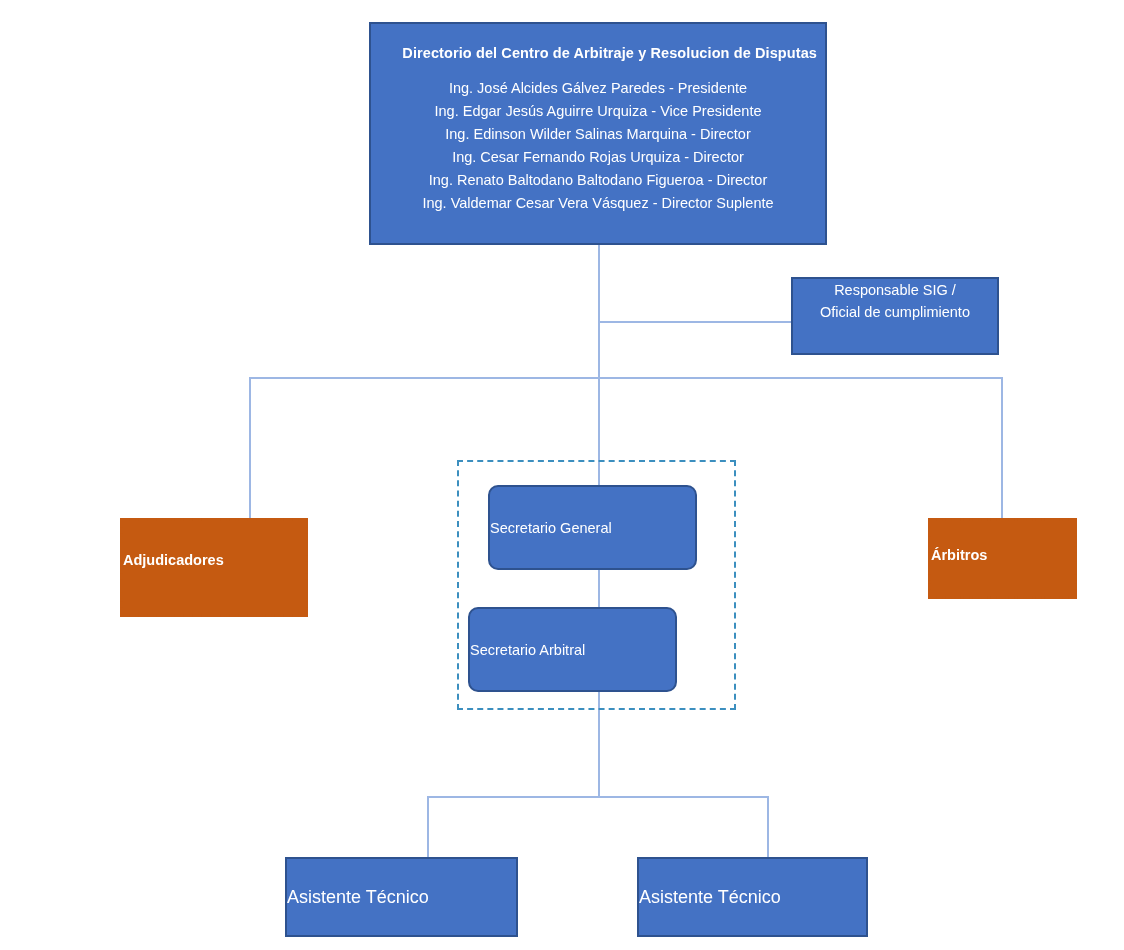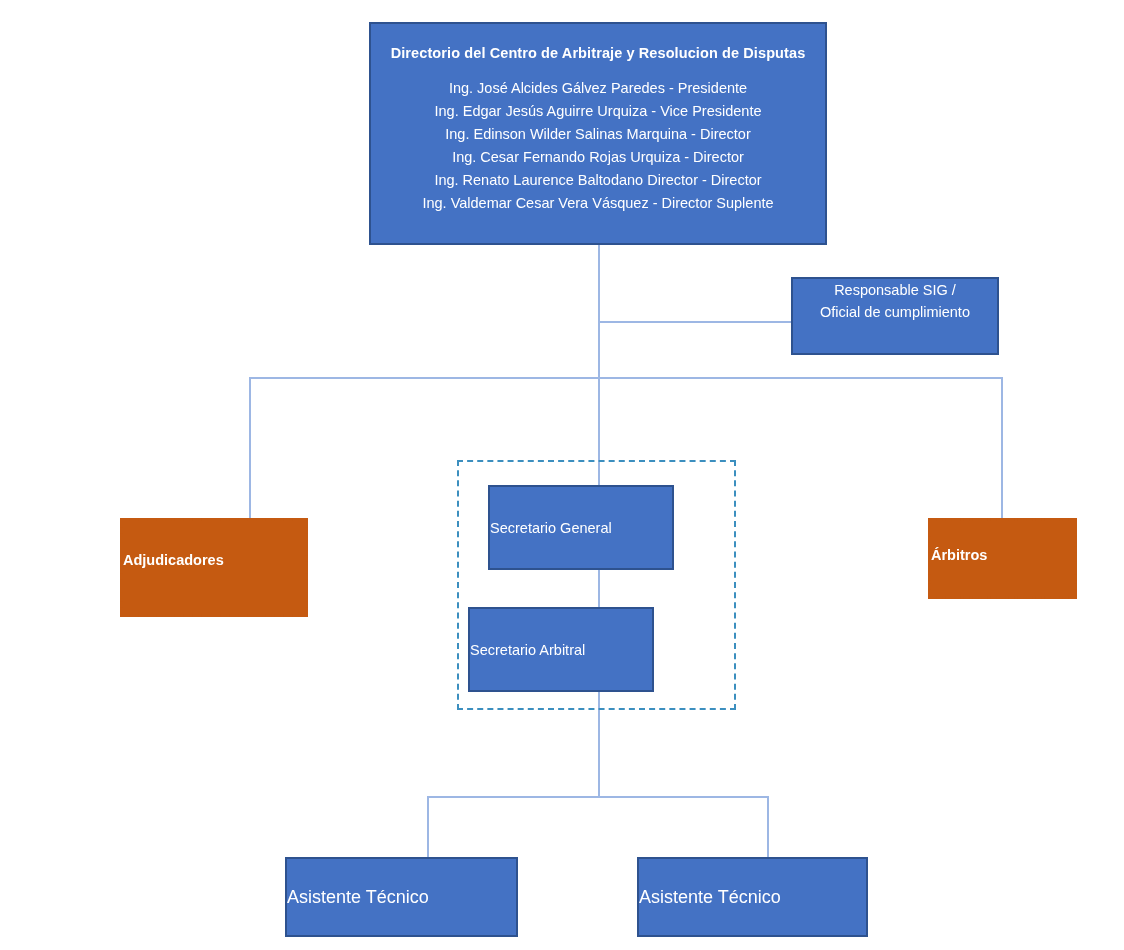--- a/index.html
+++ b/index.html
@@ -57,20 +57,21 @@
     justify-content: flex-start;
     padding: 12px 8px 8px 8px;
   }
   #node-directory .title {
     font-size: 14.5px;
     font-weight: bold;
     line-height: 1.62;
     letter-spacing: .1px;
     width: 100%;
     margin: 6px 0 12px 0;
+    text-align: right;
   }
   #node-directory .members {
     font-size: 14.5px;
     line-height: 1.58;
     width: 100%;
   }
   #node-directory .members .member {
     white-space: nowrap;
   }
 
@@ -109,23 +110,24 @@
   #group-secretaria {
     position: absolute;
     left: 457px;
     top: 460px;
     width: 279px;
     height: 250px;
     border: 2px dashed #3C8FBF;
   }
 
   .node-sec {
-    width: 186px;
+    width: 209px;
     height: 85px;
     font-size: 14.5px;
+    border-radius: 10px;
   }
   #node-secretario-general {
     left: 488px;
     top: 485px;
   }
   #node-secretario-arbitral {
     left: 468px;
     top: 607px;
   }
 
@@ -158,21 +160,21 @@
   <div class="conn v" style="left:427px; top:796px; height:62px;"></div>
   <div class="conn v" style="left:767px; top:796px; height:62px;"></div>
 
   <div class="node node-blue" id="node-directory">
     <div class="title">Directorio del Centro de Arbitraje y Resolucion de Disputas</div>
     <div class="members">
       <div class="member">Ing. José Alcides Gálvez Paredes  -  Presidente</div>
       <div class="member">Ing. Edgar Jesús Aguirre Urquiza  -  Vice Presidente</div>
       <div class="member">Ing. Edinson Wilder Salinas Marquina  -  Director</div>
       <div class="member">Ing. Cesar Fernando Rojas Urquiza  -  Director</div>
-      <div class="member">Ing. Renato Laurence Baltodano Director  -  Director</div>
+      <div class="member">Ing. Renato Baltodano Baltodano Figueroa  -  Director</div>
       <div class="member">Ing. Valdemar Cesar Vera Vásquez  -  Director Suplente</div>
     </div>
   </div>
 
   <div class="node node-blue" id="node-sig">
     <div>Responsable SIG /</div>
     <div>Oficial de cumplimiento</div>
   </div>
 
   <div class="node node-orange" id="node-adjudicadores">

